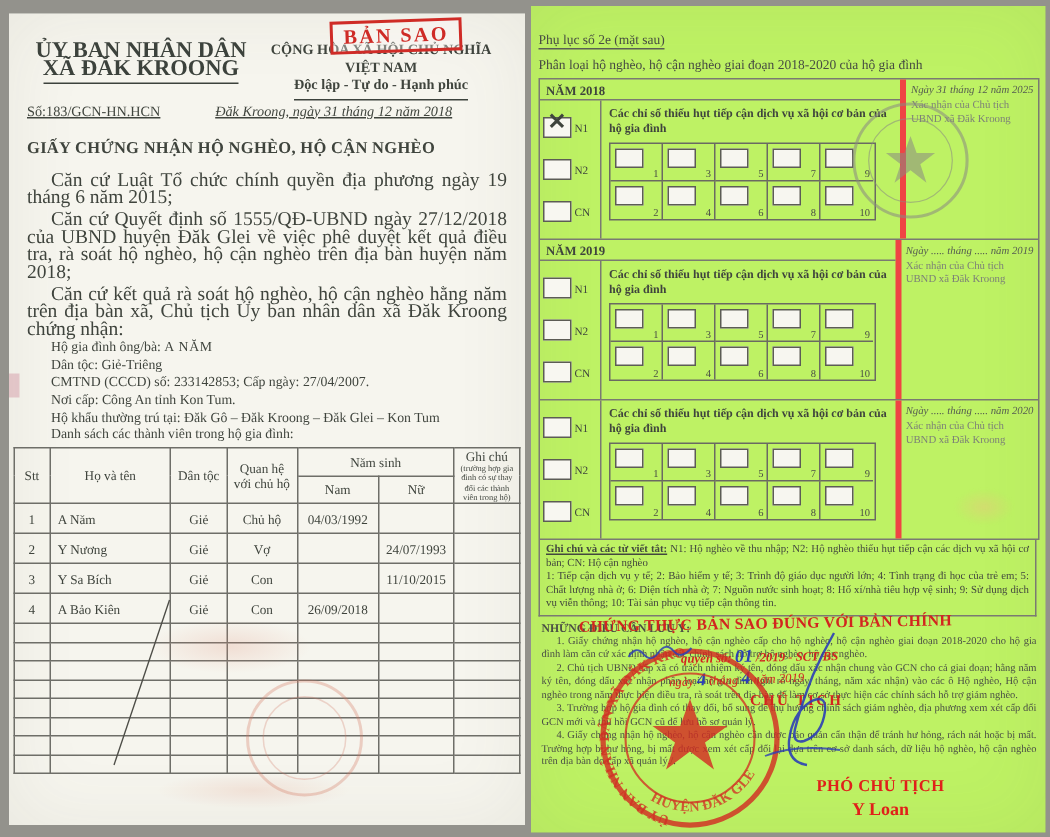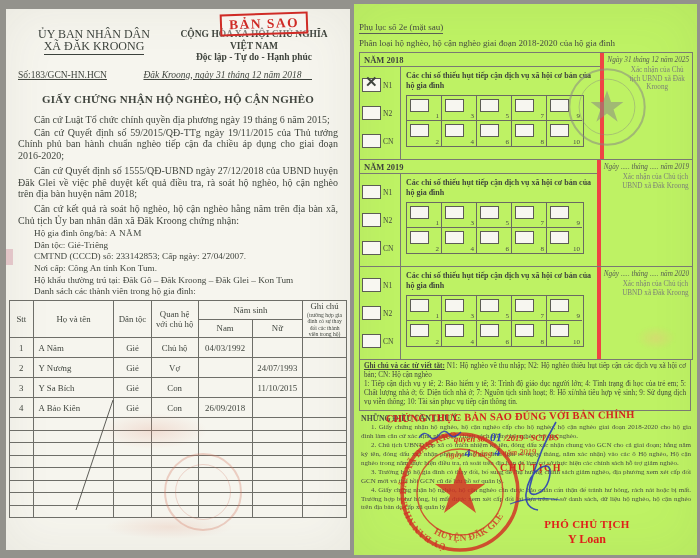--- a/index.html
+++ b/index.html
@@ -9,36 +9,36 @@
     font-family:"Liberation Serif","DejaVu Serif",serif;
     color:#3f443d;
   }
   .page{position:absolute;background:#f6f5ee;box-shadow:inset 0 0 50px rgba(90,90,70,.08);}
   .page-left{left:6px;top:9px;width:344px;height:541px;}
   .page-right{left:354px;top:4px;width:343px;height:551px;background:#bef264;}
   .pl-content{padding:20px 12px 0 12px;position:relative;}
 
   
   .hdr{display:flex;}
-  .org{width:152px;text-align:center;font-weight:normal;font-size:12px;line-height:11.5px;color:#3c423c;}
+  .org{width:152px;text-align:center;font-weight:bold;font-size:15px;line-height:11.5px;color:#3c423c;}
   .org .u{border-bottom:1px solid #3c423c;padding-bottom:1px;}
   .nat{flex:1;text-align:center;font-weight:bold;font-size:9.5px;line-height:11.5px;}
-  .nat .u{border-bottom:1px solid #3c423c;padding-bottom:17px;}
+  .nat .u{border-bottom:1px solid #3c423c;padding-bottom:4px;}
   .ban-sao{
     position:absolute;right:42px;top:4px;
     border:2px solid #cf2b26;color:#cf2b26;background:rgba(255,250,248,.35);
     font-weight:bold;font-size:13.5px;letter-spacing:1.5px;padding:1px 7px;
     transform:rotate(-2deg);
   }
   .numdate{display:flex;margin-top:6px;align-items:center;text-decoration:underline;}
   .docno{font-size:9.5px;}
   .placedate{flex:1;text-align:center;font-style:italic;font-size:9.5px;}
-  .doc-title{text-align:center;font-weight:bold;font-size:11px;margin-top:13px;letter-spacing:.2px;}
+  .doc-title{text-align:left;font-weight:bold;font-size:11px;margin-top:13px;letter-spacing:.2px;}
   .paras{margin-top:9px;}
-  .paras p{margin:0 0 2px;font-size:10px;line-height:11.4px;text-align:justify;text-indent:16px;}
+  .paras p{margin:0 0 2px;font-size:13px;line-height:11.4px;text-align:justify;text-indent:16px;}
   .paras p.sp{margin-top:4px;}
   .info{margin-top:2px;padding-left:16px;font-size:9.2px;line-height:11.6px;}
   .info .caps{letter-spacing:.5px;}
   table.members{border-collapse:collapse;width:338px;margin-left:-9px;margin-top:2px;font-size:8.8px;}
   table.members th,table.members td{border:1px solid #6e6e68;padding:0 2px;font-weight:normal;}
   table.members th{text-align:center;}
   .note-sub{display:block;font-size:5.6px;line-height:6.4px;margin-top:1px;}
   tr.mrow td{height:19px;}
   tr.mrow td.cname{text-align:left;padding-left:5px;}
   tr.mrow td.cstt,tr.mrow td.ceth,tr.mrow td.crel,tr.mrow td.cm,tr.mrow td.cf{text-align:center;}
@@ -72,21 +72,21 @@
   .indcol{flex:1;padding:4px 5px;}
   .indtitle{font-size:8px;font-weight:bold;line-height:9.6px;color:#3f443d;}
   .igrid{display:grid;grid-template-columns:repeat(5,35px);border:1px solid #6a6a62;margin-top:5px;width:176px;}
   .icell{border-right:1px solid #6a6a62;border-bottom:1px solid #6a6a62;height:25px;position:relative;padding:3px 0 0 3px;box-sizing:border-box;}
   .icell:nth-child(5n){border-right:none;}
   .icell:nth-child(n+6){border-bottom:none;}
   .ibox{display:block;width:17px;height:11px;border:1px solid #5c5c55;background:#f7f6f0;}
   .inum{position:absolute;right:2px;bottom:0;font-size:7px;color:#4a4f45;}
   .yright{flex:1;padding:3px 3px;position:relative;}
   .ydate{font-size:7.2px;font-style:italic;text-align:center;color:#565d51;white-space:nowrap;}
-  .yconfirm{font-size:7.2px;text-align:center;color:#7d8277;margin-top:2px;line-height:8.6px;margin-left:18px;}
+  .yconfirm{font-size:7.2px;text-align:left;color:#7d8277;margin-top:2px;line-height:8.6px;}
   .gray-stamp{position:absolute;left:212px;top:62px;width:82px;height:82px;opacity:.55;pointer-events:none;}
   .yellow-smudge{position:absolute;left:282px;top:322px;width:40px;height:24px;
     background:radial-gradient(ellipse at center,rgba(226,204,120,.55),transparent 70%);filter:blur(1px);}
   .abbrev{border:1px solid #7a7a72;border-top:none;width:332px;box-sizing:border-box;
     font-size:7.2px;line-height:8.9px;text-align:justify;padding:2px 4px 3px;color:#43483e;}
   .abbrev .h{font-weight:bold;text-decoration:underline;}
   .attention{margin-top:4px;padding:0 2px;font-size:7px;line-height:8.6px;color:#4a4f45;width:330px;}
   .attention .h{font-weight:bold;font-size:7.8px;}
   .attention p{margin:0 0 1px;text-align:justify;text-indent:10px;}
 
@@ -124,21 +124,20 @@
         <div><span class="u">Độc lập - Tự do - Hạnh phúc</span></div>
       </div>
     </div>
     <div class="numdate">
       <span class="docno">Số:183/GCN-HN.HCN</span>
       <span class="placedate">Đăk Kroong, ngày 31 tháng 12 năm 2018</span>
     </div>
     <div class="doc-title">GIẤY CHỨNG NHẬN HỘ NGHÈO, HỘ CẬN NGHÈO</div>
     <div class="paras">
       <p>Căn cứ Luật Tổ chức chính quyền địa phương ngày 19 tháng 6 năm 2015;</p>
-      <p>Căn cứ Quyết định số 59/2015/QĐ-TTg ngày 19/11/2015 của Thủ tướng Chính phủ ban hành chuẩn nghèo tiếp cận đa chiều áp dụng cho giai đoạn 2016-2020;</p>
       <p class="sp">Căn cứ Quyết định số 1555/QĐ-UBND ngày 27/12/2018 của UBND huyện Đăk Glei về việc phê duyệt kết quả điều tra, rà soát hộ nghèo, hộ cận nghèo trên địa bàn huyện năm 2018;</p>
       <p class="sp">Căn cứ kết quả rà soát hộ nghèo, hộ cận nghèo hằng năm trên địa bàn xã, Chủ tịch Ủy ban nhân dân xã Đăk Kroong chứng nhận:</p>
     </div>
     <div class="info">
       <div>
         <span>Hộ gia đình ông/bà:</span>
         <span class="caps">A NĂM</span>
       </div>
       <div>Dân tộc: Giẻ-Triêng</div>
       <div>CMTND (CCCD) số: 233142853; Cấp ngày: 27/04/2007.</div>
@@ -530,21 +529,21 @@
           <div class="yconfirm">Xác nhận của Chủ tịch UBND xã Đăk Kroong</div>
         </div>
       </div>
     </div>
 
     <div class="abbrev">
       <div>
         <span class="h">Ghi chú và các từ viết tắt:</span>
         <span>N1: Hộ nghèo về thu nhập; N2: Hộ nghèo thiếu hụt tiếp cận các dịch vụ xã hội cơ bản; CN: Hộ cận nghèo</span>
       </div>
-      <div>1: Tiếp cận dịch vụ y tế; 2: Bảo hiểm y tế; 3: Trình độ giáo dục người lớn; 4: Tình trạng đi học của trẻ em; 5: Chất lượng nhà ở; 6: Diện tích nhà ở; 7: Nguồn tịch sinh hoạt; 8: Hố xí/nhà tiêu hợp vệ sinh; 9: Sử dụng dịch vụ viễn thông; 10: Tài sản phục vụ tiếp cận thông tin.</div>
+      <div>1: Tiếp cận dịch vụ y tế; 2: Bảo hiểm y tế; 3: Trình độ giáo dục người lớn; 4: Tình trạng đi học của trẻ em; 5: Chất lượng nhà ở; 6: Diện tích nhà ở; 7: Nguồn nước sinh hoạt; 8: Hố xí/nhà tiêu hợp vệ sinh; 9: Sử dụng dịch vụ viễn thông; 10: Tài sản phục vụ tiếp cận thông tin.</div>
     </div>
 
     <div class="attention">
       <div class="h">NHỮNG ĐIỀU CẦN LƯU Ý:</div>
       <p>1. Giấy chứng nhận hộ nghèo, hộ cận nghèo cấp cho hộ nghèo, hộ cận nghèo giai đoạn 2018-2020 cho hộ gia đình làm căn cứ xác định nhận các chính sách hỗ trợ hộ nghèo, hộ cận nghèo.</p>
       <p>2. Chủ tịch UBND cấp xã có trách nhiệm ký tên, đóng dấu xác nhận chung vào GCN cho cả giai đoạn; hằng năm ký tên, đóng dấu xác nhận phân loại hộ gia đình (ghi rõ ngày, tháng, năm xác nhận) vào các ô Hộ nghèo, Hộ cận nghèo trong năm thực hiện điều tra, rà soát trên địa bàn để làm cơ sở thực hiện các chính sách hỗ trợ giảm nghèo.</p>
       <p>3. Trường hợp hộ gia đình có thay đổi, bổ sung để thụ hưởng chính sách giảm nghèo, địa phương xem xét cấp đổi GCN mới và thu hồi GCN cũ để lưu hồ sơ quản lý.</p>
       <p>4. Giấy chứng nhận hộ nghèo, hộ cận nghèo cần được bảo quản cẩn thận để tránh hư hỏng, rách nát hoặc bị mất. Trường hợp bị hư hỏng, bị mất được xem xét cấp đổi lại dựa trên cơ sở danh sách, dữ liệu hộ nghèo, hộ cận nghèo trên địa bàn do cấp xã quản lý./.</p>
     </div>
   </div>

